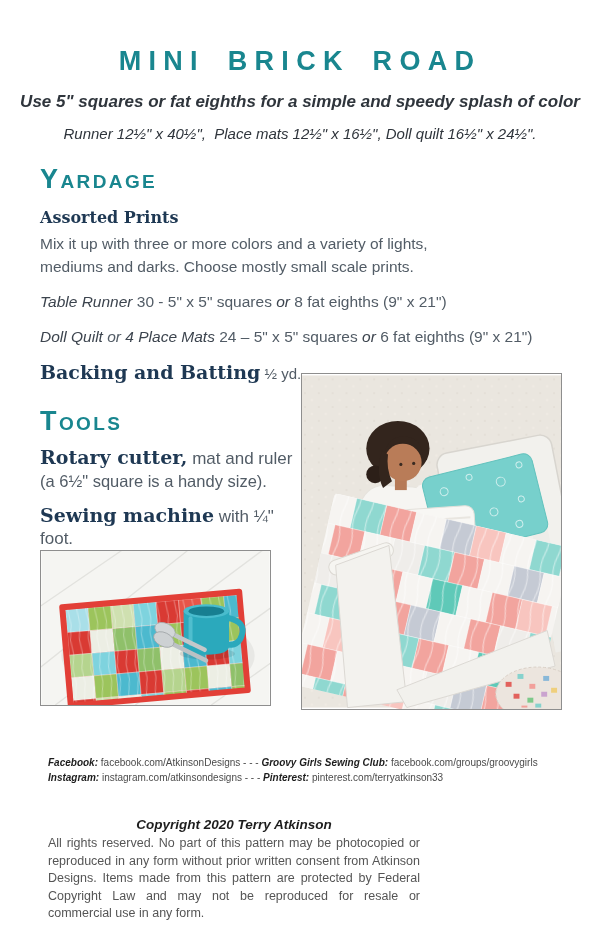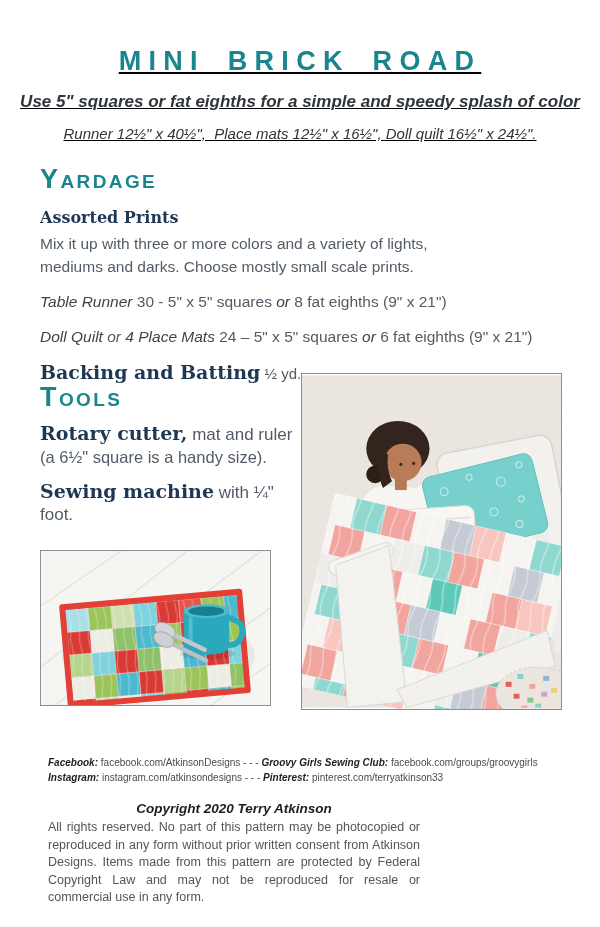--- a/index.html
+++ b/index.html
@@ -2,35 +2,35 @@
 <html style="--teal: #19868f; --navy: #1e3853; --body_text: #525c66; --dark_text: #2f353c;"><head>
 <meta charset="utf-8">
 <title>Mini Brick Road Pattern</title>
 <style>
   html,body{margin:0;padding:0;background:#ffffff;}
   .page{
     position:relative;width:600px;height:927px;background:#ffffff;
     font-family:"Liberation Sans",sans-serif;overflow:hidden;
   }
   
-  .header{position:absolute;top:46px;left:0;width:600px;text-align:center;text-decoration:underline;}
+  .header{position:absolute;top:46px;left:0;width:600px;text-align:center;}
   .title{
     margin:0;font-size:27px;font-weight:bold;color:var(--teal,#19868f);
     letter-spacing:0.27em;word-spacing:0.30em;
   }
   .intro{
     margin:14px 0 0 0;font-size:17px;font-weight:bold;font-style:italic;
     color:var(--dark_text,#2f353c);line-height:1.33;
   }
   .sizes{
     margin:11px 0 0 0;font-size:15px;font-style:italic;color:var(--dark_text,#2f353c);
   }
   
   .yardage{position:absolute;left:40px;top:166px;width:520px;}
-  .tools{position:absolute;left:40px;top:384px;width:265px;}
+  .tools{position:absolute;left:40px;top:408px;width:265px;}
   .sec-head{margin:0;color:var(--teal,#19868f);font-weight:bold;letter-spacing:0.10em;line-height:1;}
   .sec-head .big{font-size:27px;}
   .sec-head .small{font-size:19px;}
   .slab-h{
     margin:16px 0 6px 0;font-family:"DejaVu Serif","Liberation Serif",serif;
     font-weight:bold;font-size:16px;color:var(--navy,#1e3853);line-height:1.1;
   }
   .body-line{margin:0;font-size:15.5px;color:var(--body_text,#525c66);line-height:1.48;}
   .item{margin:14px 0 0 0;font-size:15.5px;color:var(--body_text,#525c66);line-height:1.35;}
   .bi{font-weight:normal;font-style:italic;color:#3c444e;}
@@ -46,21 +46,21 @@
   .tool-sub{margin:2px 0 12px 0;font-size:16.5px;color:var(--body_text,#525c66);}
   
   .photo{position:absolute;border:1px solid #8e8e8e;background:#fff;box-sizing:border-box;}
   #photo-bed{left:301px;top:373px;width:261px;height:337px;}
   #photo-placemat{left:40px;top:550px;width:231px;height:156px;}
   .photo svg{display:block;width:100%;height:100%;}
   
   .footer{position:absolute;left:48px;top:755px;width:505px;}
   .social{margin:0;font-size:10px;color:#4b4b4b;line-height:1.5;}
   .soc-label{font-weight:bold;font-style:italic;color:#1d1d1d;}
-  .copyright{margin-top:16px;width:372px;}
+  .copyright{margin-top:32px;width:372px;}
   .cr-title{margin:0;text-align:center;font-weight:bold;font-style:italic;font-size:13.5px;color:#1d1d1d;}
   .cr-body{margin:3px 0 0 0;font-size:12.5px;color:#555555;text-align:justify;line-height:1.4;}
 </style>
 </head>
 <body>
 
 <div class="page">
 
   <div class="header">
     <h1 class="title">MINI BRICK ROAD</h1>

